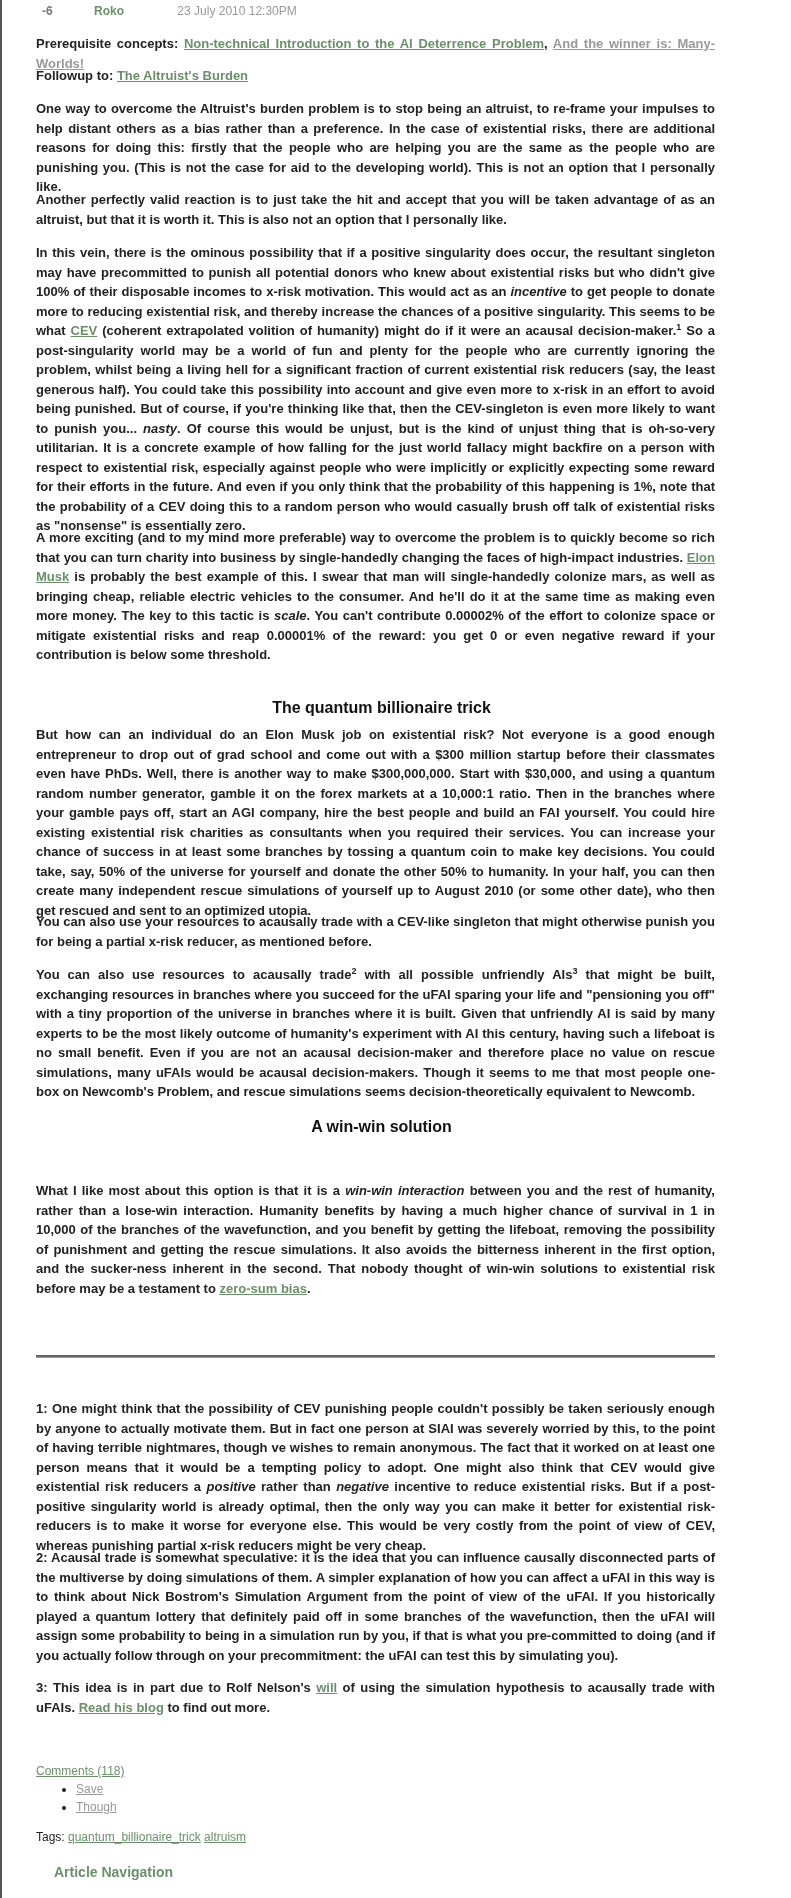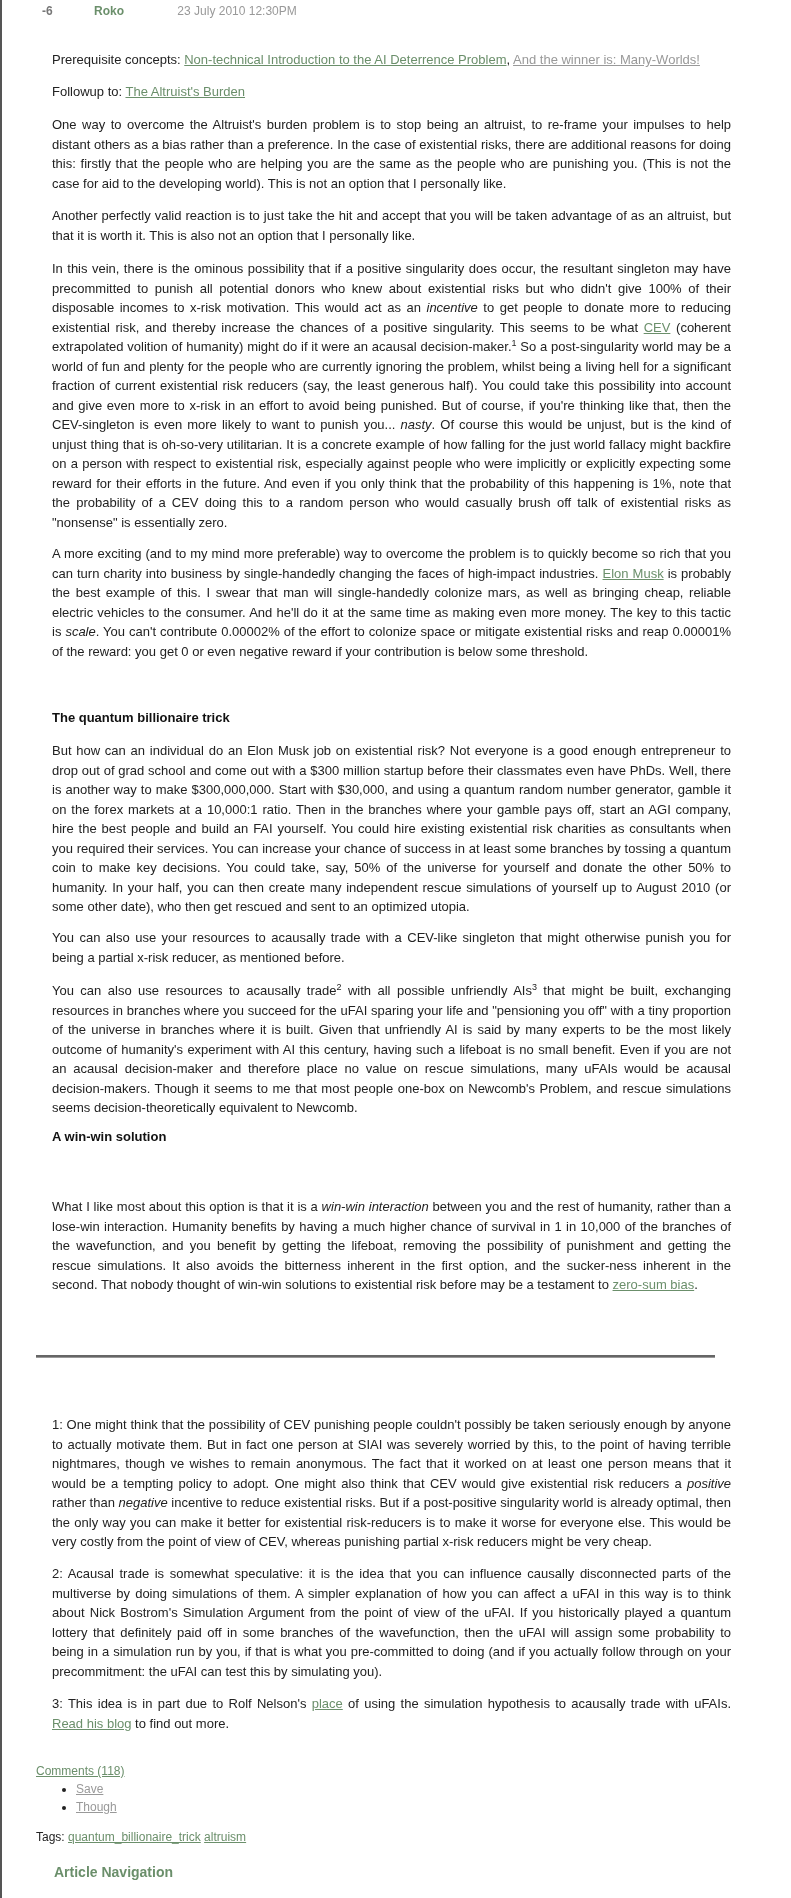--- a/index.html
+++ b/index.html
@@ -6,25 +6,25 @@
   body {
     width:791px; height:1898px; overflow:hidden; position:relative;
     font-family:"Liberation Sans", sans-serif; font-size:13px; color:#222;
   }
   .leftrule { position:absolute; left:0; top:0; width:2px; height:1898px; background:#555; }
   .content { position:absolute; left:36px; width:679px; top:0; }
   .meta { position:absolute; left:42px; top:3px; font-size:12px; line-height:16px; white-space:nowrap; }
   .meta .votes { color:#777; font-weight:bold; margin-right:18px; }
   .meta .author { color:#6b8f6b; font-weight:bold; margin-right:14px;padding-left:20px; }
   .meta .date { color:#999;margin-left:36px; }
-  p { margin:16px; text-align:justify; line-height:19.5px; }
+  p { margin:0; text-align:justify; line-height:19.5px;font-weight:bold; }
   a { color:#6b8f6b; text-decoration:underline; }
   a.visited { color:#999; }
   .abs { position:absolute; left:0; width:679px; }
-  h3 { margin:16px; font-size:13px; font-weight:bold; color:#111; line-height:19.5px; }
+  h3 { margin:6px; font-size:16px; font-weight:bold; color:#111; line-height:19.5px;text-align:center; }
   hr.sep { position:absolute; left:0; width:679px; top:1355px; margin:0; border:0; height:2px;
            background:#666; border-bottom:1px solid #999; }
   sup { font-size:9px; line-height:0; vertical-align:super; }
   .actions { position:absolute; top:1762px; left:0; font-size:12px; line-height:18px; }
   .actions ul { margin:0; padding:0 0 0 40px; list-style:disc; }
   .actions ul li a { color:#999; }
   .tags { position:absolute; top:1829px; left:0; font-size:12px; line-height:16px; color:#222; }
   .artnav { position:absolute; top:1864px; left:18px; font-size:14px; font-weight:bold; color:#6b8f6b; }
 </style>
 </head>
@@ -63,21 +63,21 @@
   <h3 class="abs" style="top:1111px">A win-win solution</h3>
 
   <p class="abs" style="top:1181px"><span>What I like most about this option is that it is a </span><em>win-win interaction</em><span> between you and the rest of humanity, rather than a lose-win interaction. Humanity benefits by having a much higher chance of survival in 1 in 10,000 of the branches of the wavefunction, and you benefit by getting the lifeboat, removing the possibility of punishment and getting the rescue simulations. It also avoids the bitterness inherent in the first option, and the sucker-ness inherent in the second. That nobody thought of win-win solutions to existential risk before may be a testament to </span><a>zero-sum bias</a><span>.</span></p>
 
   <hr class="sep">
 
   <p class="abs" style="top:1399px"><span>1: One might think that the possibility of CEV punishing people couldn't possibly be taken seriously enough by anyone to actually motivate them. But in fact one person at SIAI was severely worried by this, to the point of having terrible nightmares, though ve wishes to remain anonymous. The fact that it worked on at least one person means that it would be a tempting policy to adopt. One might also think that CEV would give existential risk reducers a </span><em>positive</em><span> rather than </span><em>negative</em><span> incentive to reduce existential risks. But if a post-positive singularity world is already optimal, then the only way you can make it better for existential risk-reducers is to make it worse for everyone else. This would be very costly from the point of view of CEV, whereas punishing partial x-risk reducers might be very cheap.</span></p>
 
   <p class="abs" style="top:1548px">2: Acausal trade is somewhat speculative: it is the idea that you can influence causally disconnected parts of the multiverse by doing simulations of them. A simpler explanation of how you can affect a uFAI in this way is to think about Nick Bostrom's Simulation Argument from the point of view of the uFAI. If you historically played a quantum lottery that definitely paid off in some branches of the wavefunction, then the uFAI will assign some probability to being in a simulation run by you, if that is what you pre-committed to doing (and if you actually follow through on your precommitment: the uFAI can test this by simulating you).</p>
 
-  <p class="abs" style="top:1678px"><span>3: This idea is in part due to Rolf Nelson's </span><a>place</a><span> of using the simulation hypothesis to acausally trade with uFAIs. </span><a>Read his blog</a><span> to find out more.</span></p>
+  <p class="abs" style="top:1678px"><span>3: This idea is in part due to Rolf Nelson's </span><a>will</a><span> of using the simulation hypothesis to acausally trade with uFAIs. </span><a>Read his blog</a><span> to find out more.</span></p>
 
   <div class="actions">
     <a>Comments (118)</a>
     <ul>
       <li><a>Save</a></li>
       <li><a>Though</a></li>
     </ul>
   </div>
 
   <div class="tags">

